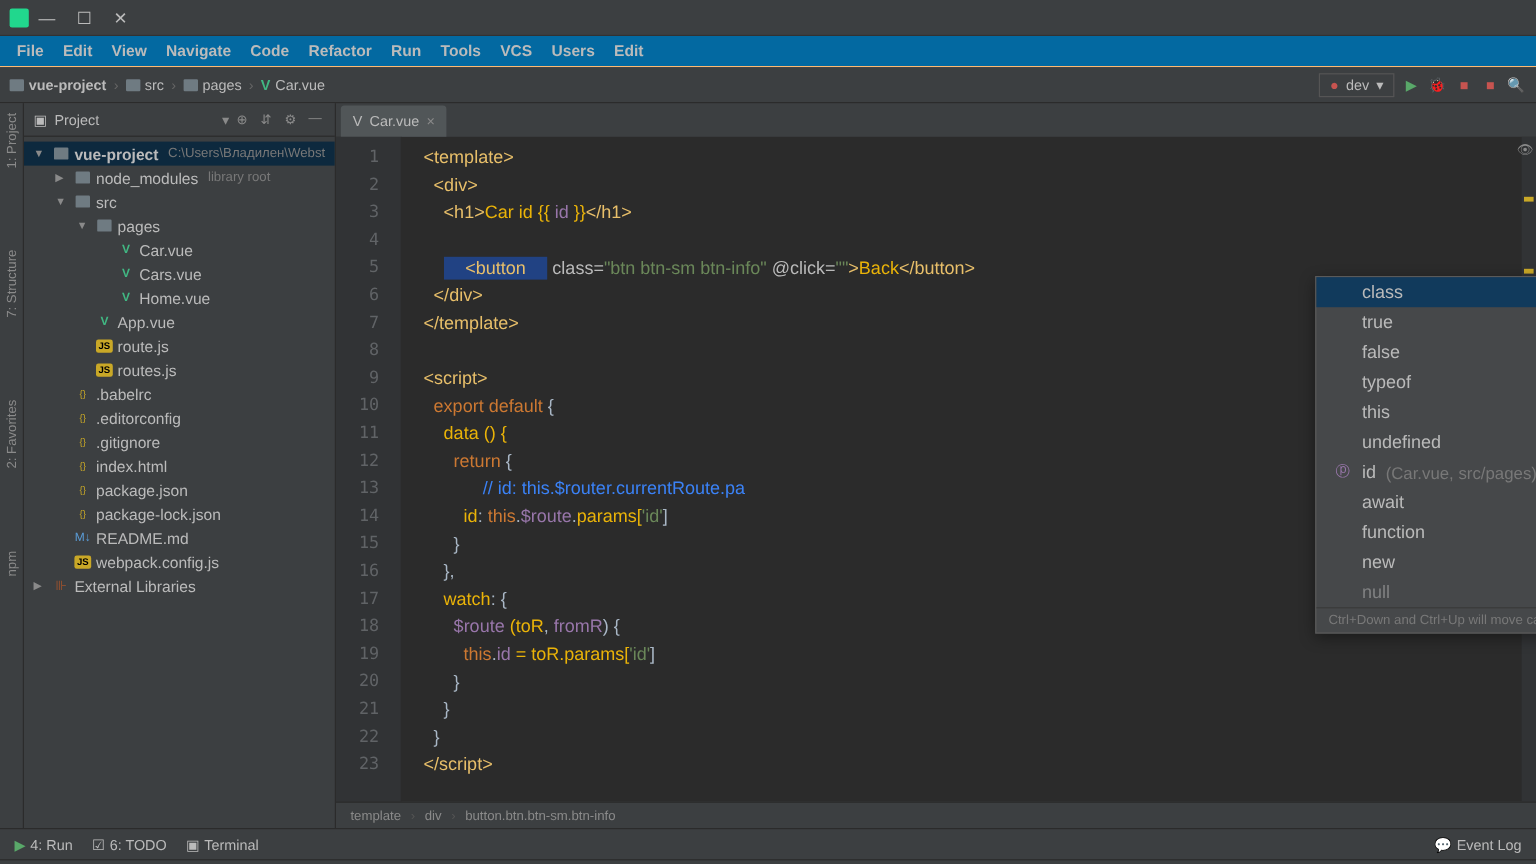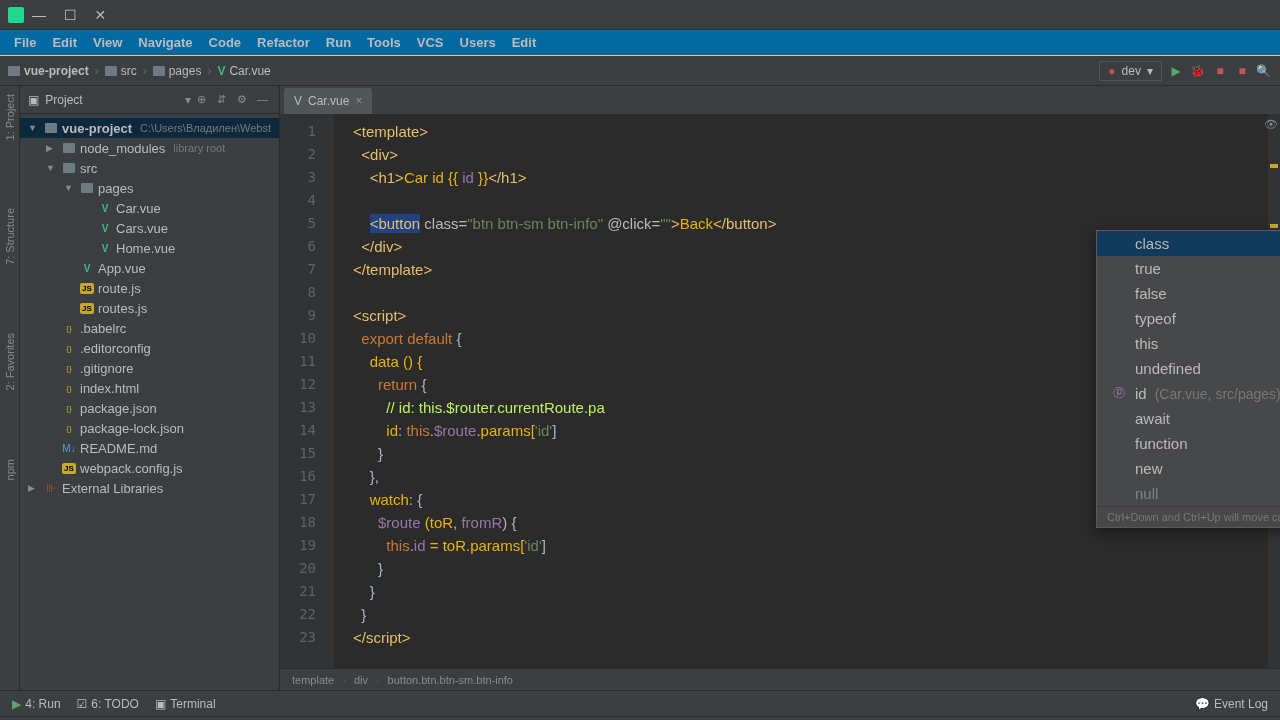--- a/index.html
+++ b/index.html
@@ -45,23 +45,23 @@
 .editor-body { flex: 1; display: flex; overflow: hidden; position: relative; }
 .gutter { width: 55px; background: #313335; border-right: 1px solid #2b2b2b; padding-top: 6px; }
 .gutter .ln { height: 23px; text-align: right; padding-right: 18px; color: #606366; font-family: Consolas, monospace; font-size: 14px; line-height: 23px; }
 .code { flex: 1; padding: 6px 0 0 18px; font-family: Consolas, monospace; font-size: 15px; line-height: 23px; white-space: pre; position: relative; }
 .c-tag { color: #e8bf6a; }
 .c-attr { color: #bababa; }
 .c-str { color: #6a8759; }
 .c-kw { color: #cc7832; }
 .c-id { color: #9876aa; }
 .c-txt { color: #eab308; }
-.c-com { color: #bef264; }
+.c-com { color: #3b82f6; margin-left: 16px; }
 .c-punc { color: #a9b7c6; }
-.c-selbg { background: #214283; padding: 1px 0; }
+.c-selbg { background: #214283; padding: 1px 18px; }
 .popup { position: absolute; left: 816px; top: 116px; width: 448px; background: #46484a; border: 1px solid #5a5a5a; box-shadow: 0 4px 12px rgba(0,0,0,0.4); z-index: 10; }
 .popup-row { height: 25px; display: flex; align-items: center; padding: 0 16px; font-family: Consolas, monospace; font-size: 15px; color: #bababa; cursor: pointer; gap: 8px; }
 .popup-row.sel { background: #113a5c; }
 .popup-row .phint { color: #787878; font-size: 14px; }
 .popup-row .picon { width: 14px; color: #9876aa; font-size: 12px; }
 .popup-tip { font-size: 11px; color: #787878; padding: 4px 10px; border-top: 1px solid #3a3a3a; display: flex; align-items: center; }
 .breadcrumb-bar { height: 22px; background: #3c3f41; display: flex; align-items: center; padding: 0 12px; gap: 8px; font-size: 11px; color: #8a8a8a; border-top: 1px solid #2b2b2b; }
 .breadcrumb-bar .bchev { color: #555; }
 .bottom-tool { height: 26px; background: #3c3f41; border-top: 1px solid #2b2b2b; display: flex; align-items: center; padding: 0 12px; gap: 16px; }
 .bottom-tool .bitem { display: flex; align-items: center; gap: 4px; color: #bbbbbb; font-size: 12px; cursor: pointer; }

